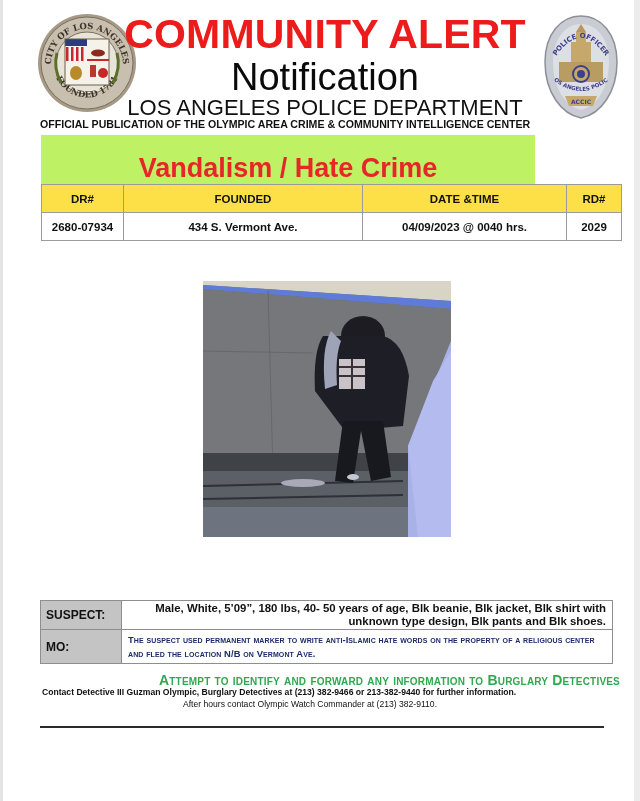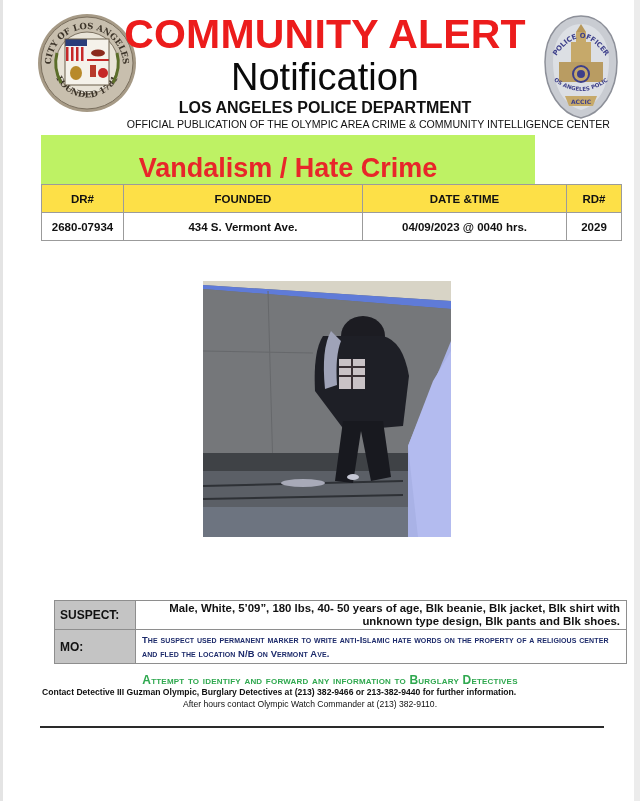--- a/index.html
+++ b/index.html
@@ -21,25 +21,25 @@
       left: 80px; width: 490px; top: 10px; text-align: center;
       color: #ec1c1c; font-weight: bold; font-size: 41px; letter-spacing: 0.2px;
       line-height: 48px;
     }
     .title-black {
       left: 80px; width: 490px; top: 54px; text-align: center;
       color: #0a0a0a; font-weight: normal; font-size: 38px; line-height: 46px;
     }
     .dept {
       left: 80px; width: 490px; top: 98px; text-align: center;
-      font-weight: bold; font-size: 16px; line-height: 20px; color: #111;
+      font-weight: normal; font-size: 22px; line-height: 20px; color: #111;
     }
     .pub {
-      left: 40px; width: 570px; top: 117px; text-align: right;
-      font-weight: normal; font-size: 10.6px; line-height: 14px; color: #111;
+      left: 40px; width: 570px; top: 117px; text-align: left;
+      font-weight: bold; font-size: 10.6px; line-height: 14px; color: #111;
     }
 
     .banner {
       left: 41px; top: 135px; width: 494px; height: 49px;
       background: #bef264;
     }
     .banner-title {
       position: absolute; left: 0; right: 0; bottom: 0; text-align: center;
       color: #e8262a; font-weight: bold; font-size: 27px; line-height: 32px;
     }
@@ -54,41 +54,41 @@
     }
     table.case th { background: #fde047; height: 27px; color: #111; }
     table.case td { background: #ffffff; height: 27px; color: #111; }
 
     .photo {
       left: 203px; top: 281px; width: 248px; height: 256px;
       overflow: hidden; background: #6f7173;
     }
 
     table.suspect {
-      position: absolute; left: 54px; top: 600px; width: 572px;
+      position: absolute; left: 40px; top: 600px; width: 572px;
       border-collapse: collapse; table-layout: fixed; border-radius: 30px;
     }
     table.suspect td { border: 1px solid #8e8e8e; padding: 0; }
     table.suspect td.lbl {
       background: #c4c4c4; font-weight: bold; font-size: 12px; padding-left: 5px;
       color: #111; vertical-align: middle;
     }
     table.suspect td.val {
       text-align: right; font-weight: bold; font-size: 11.4px; line-height: 13px;
       color: #111; padding: 1px 6px;
     }
     table.suspect td.mo {
       text-align: left; font-weight: bold; font-size: 9.4px; line-height: 14px;
       color: #1d2b6b; padding: 1px 6px; letter-spacing: 0.1px;
     }
     .sc { font-variant: small-caps; }
 
     .attempt {
-      left: 40px; width: 580px; top: 673px; text-align: center;
-      color: #2fa84f; font-weight: bold; font-size: 12px; line-height: 14px;
+      left: 40px; width: 580px; top: 673px; text-align: right;
+      color: #2fa84f; font-weight: bold; font-size: 14px; line-height: 14px;
       font-variant: small-caps; letter-spacing: 0.2px;
     }
     .contact1 {
       left: 36px; width: 540px; top: 687px; text-align: left;
       font-weight: bold; font-size: 8.6px; line-height: 11px; color: #111; padding-left: 6px;
     }
     .contact2 {
       left: 40px; width: 580px; top: 699px; text-align: center;
       font-weight: normal; font-size: 8.6px; line-height: 11px; color: #111;
       padding-right: 40px; box-sizing: border-box;

